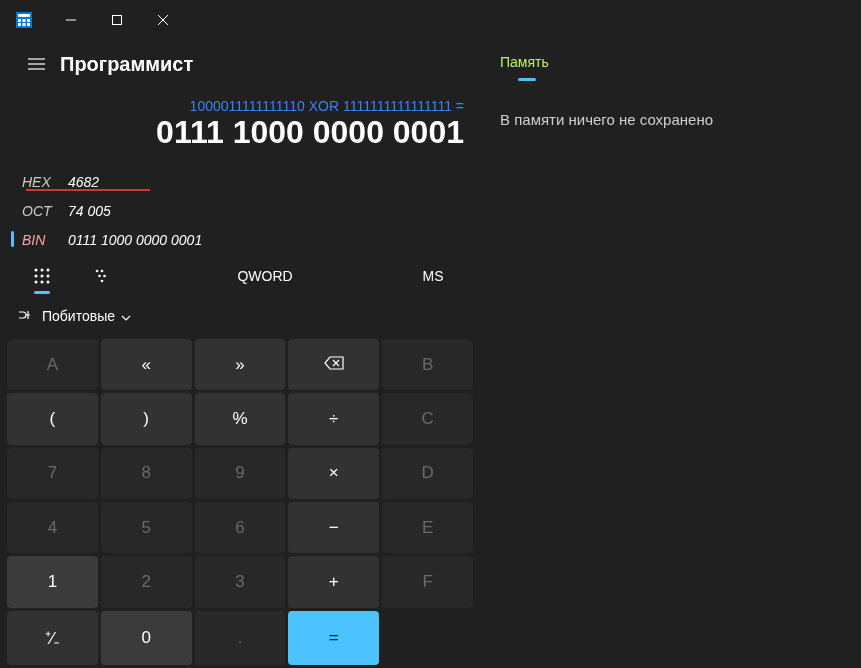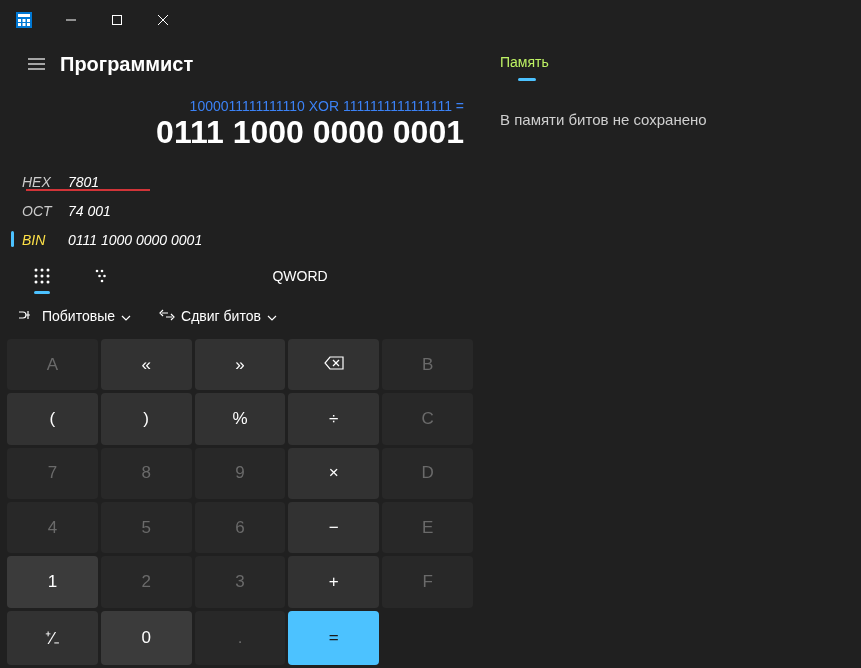--- a/index.html
+++ b/index.html
@@ -19,32 +19,32 @@
     .menu-icon { width: 40px; height: 36px; display: flex; align-items: center; justify-content: center; margin-right: 4px; }
     .mode-title { font-size: 20px; font-weight: 600; }
     
     .expression { text-align: right; color: #3b82f6; font-size: 14px; padding: 10px 12px 0 0; }
     .display { text-align: right; font-size: 32px; font-weight: 600; color: #fff; padding: 0 12px 14px 0; letter-spacing: 0px; }
     
     .bases { padding: 2px 8px 2px 12px; }
     .base-row { display: flex; align-items: center; height: 29px; font-size: 14px; position: relative; padding-left: 6px; font-style: italic; }
     .base-row.active::before { content: ''; position: absolute; left: -5px; top: 6px; height: 16px; width: 3px; background: #4cc2ff; border-radius: 2px; }
     .base-label { width: 46px; color: #ccc; }
-    .base-row.active .base-label { color: #fde047; }
+    .base-row.active .base-label { color: #fca5a5; }
     .base-value { color: #fff; }
     .underline-red { position: absolute; left: 10px; top: 22px; width: 124px; height: 2px; background: #d13438; }
     
     .toolbar { display: flex; align-items: center; height: 40px; padding: 2px 8px; }
     .tool-item { width: 60px; display: flex; align-items: center; justify-content: center; font-size: 14px; color: #fff; height: 36px; position: relative; }
     .tool-item.active::after { content: ''; position: absolute; bottom: 0; left: 50%; transform: translateX(-50%); width: 16px; height: 3px; background: #4cc2ff; border-radius: 2px; }
     .tool-label { margin: 0 auto; }
     .tool-item.wide { width: auto; flex: 1; }
     .tool-ms { width: 70px; }
     
-    .dropdowns { display: flex; align-items: center; height: 40px; padding: 4px 6px; gap: 12px; }
+    .dropdowns { display: flex; align-items: center; height: 40px; padding: 4px 6px; gap: 4px; }
     .dd { display: flex; align-items: center; gap: 6px; padding: 4px 8px; font-size: 14px; color: #fff; height: 32px; }
     
     .keypad { display: grid; grid-template-columns: repeat(5, 1fr); gap: 3px; padding: 3px; flex: 1; }
     .key { background: #323232; border-radius: 4px; display: flex; align-items: center; justify-content: center; font-size: 17px; color: #fff; }
     .key.light { background: #3b3b3b; }
     .key.hex { background: #282828; color: #6a6a6a; }
     .key.accent { background: #4cc2ff; color: #1a1a1a; }
     
     .mem-header { font-size: 14px; color: #bef264; padding: 4px 0 8px 0; }
     .mem-underline { width: 18px; height: 3px; background: #4cc2ff; border-radius: 2px; margin-bottom: 30px; margin-left: 18px; }
@@ -98,26 +98,26 @@
       </div>
       <div class="mode-title">Программист</div>
     </div>
 
     <div class="expression">1000011111111110 XOR 1111111111111111 =</div>
     <div class="display">0111 1000 0000 0001</div>
 
     <div class="bases">
       <div class="base-row" style="position:relative;">
         <span class="base-label">HEX</span>
-        <span class="base-value">7801</span>
+        <span class="base-value">4682</span>
         <span class="underline-red"></span>
       </div>
       <div class="base-row">
         <span class="base-label">OCT</span>
-        <span class="base-value">74 001</span>
+        <span class="base-value">74 005</span>
       </div>
       <div class="base-row active">
         <span class="base-label">BIN</span>
         <span class="base-value">0111 1000 0000 0001</span>
       </div>
     </div>
 
     <div class="toolbar">
       <div class="tool-item active">
         <svg width="16" height="16" viewBox="0 0 16 16">
@@ -137,37 +137,31 @@
             <circle cx="3" cy="3" r="1.3" fill="#fff"></circle>
             <circle cx="8" cy="3" r="1.3" fill="#fff"></circle>
             <circle cx="5.5" cy="8" r="1.3" fill="#fff"></circle>
             <circle cx="10.5" cy="8" r="1.3" fill="#fff"></circle>
             <circle cx="8" cy="13" r="1.3" fill="#fff"></circle>
           </svg>
       </div>
       <div class="tool-item wide">
           <span class="tool-label">QWORD</span>
         </div>
+      <div class="tool-item tool-ms">
+          <span>MS</span>
+        </div>
     </div>
 
     <div class="dropdowns">
       <div class="dd">
         <span><svg width="18" height="14" viewBox="0 0 18 14">
               <path d="M1 4 L5 4 A3 3 0 0 1 5 10 L1 10 M8 7 L12 7 M10 7 L10 3 M10 7 L10 11" stroke="#fff" fill="none" stroke-width="1.2"></path>
             </svg></span>
         <span>Побитовые</span>
-        <span><svg width="10" height="6">
-              <path d="M1 1 L5 5 L9 1" stroke="#fff" fill="none" stroke-width="1.2"></path>
-            </svg></span>
-      </div>
-      <div class="dd">
-        <span><svg width="16" height="14" viewBox="0 0 16 14">
-              <path d="M4 2 L1 5 L4 8 M3 5 L9 5 M12 6 L15 9 L12 12 M7 9 L13 9" stroke="#fff" fill="none" stroke-width="1.2"></path>
-            </svg></span>
-        <span>Сдвиг битов</span>
         <span><svg width="10" height="6">
               <path d="M1 1 L5 5 L9 1" stroke="#fff" fill="none" stroke-width="1.2"></path>
             </svg></span>
       </div>
     </div>
 
     <div class="keypad">
       <div class="key hex">A</div>
       <div class="key">«</div>
       <div class="key">»</div>
@@ -207,15 +201,15 @@
       <div class="key">⁺⁄₋</div>
       <div class="key light">0</div>
       <div class="key hex">.</div>
       <div class="key accent">=</div>
     </div>
   </div>
 
   <div class="right">
     <div class="mem-header">Память</div>
     <div class="mem-underline"></div>
-    <div class="mem-empty">В памяти битов не сохранено</div>
+    <div class="mem-empty">В памяти ничего не сохранено</div>
   </div>
 </div>
 
 </body></html>

